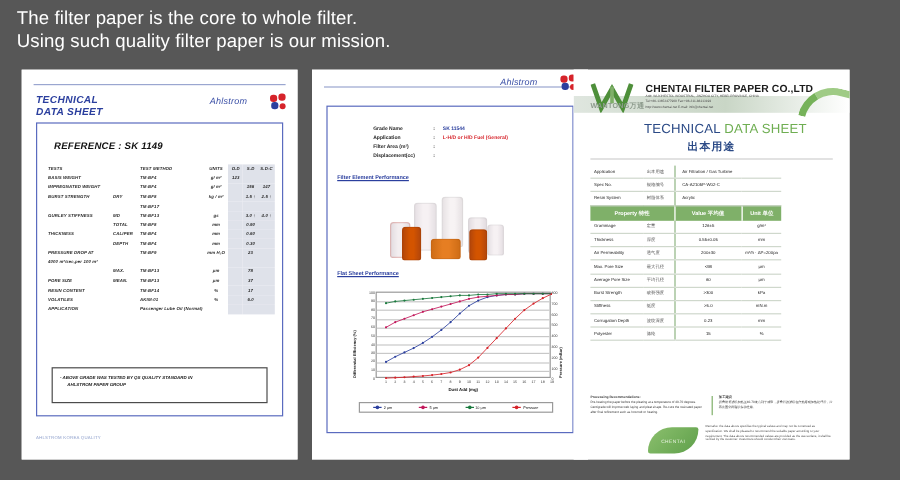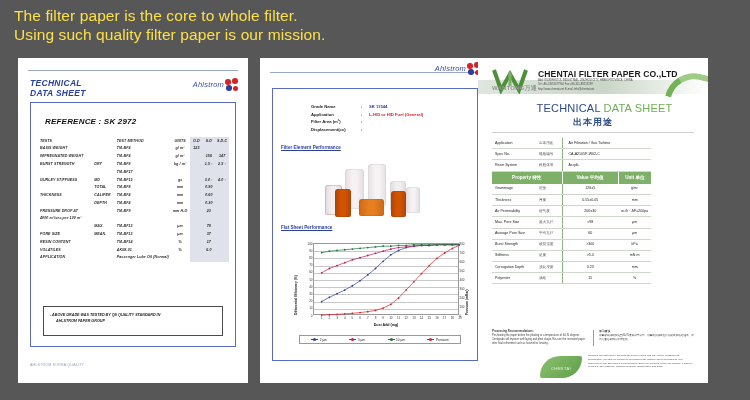--- a/index.html
+++ b/index.html
@@ -6,21 +6,21 @@
   html, body {
     width: 750px; height: 400px;
     background: #575757;
     font-family: "Liberation Sans", sans-serif;
     overflow: hidden;
   }
   .stage { position: relative; width: 750px; height: 400px; background: #575757; }
 
   .headline {
     position: absolute; left: 14px; top: 6px; width: 620px;
-    color: #fde047; font-size: 15.5px; line-height: 19px;
+    color: #ffffff; font-size: 15.5px; line-height: 19px;
     letter-spacing: .1px; white-space: nowrap;
   }
 
   
   .panel {
     position: absolute; top: 58px; width: 230px; height: 325px;
     background: #ffffff; overflow: hidden;
   }
   #panel-1 { left: 18px; }
   #panel-2 { left: 260px; }
@@ -28,21 +28,21 @@
 
   .sheet { position: absolute; inset: 0; background: #fff; }
 
   
   .p1-rule { position:absolute; left:10px; right:10px; top:12px; height:1px; background:#9aa6d0; }
   .p1-title {
     position:absolute; left:12px; top:20px; color:#2b3f9e;
     font-style: italic; font-weight: bold; font-size: 8.5px; line-height: 10px;
     letter-spacing: .3px;
   }
-  .brand { position:absolute; right:10px; top:20px; display:flex; align-items:center; gap:1px; }
+  .brand { position:absolute; right:10px; top:20px; display:flex; align-items:center; gap:19px; }
   .brand-word { color:#3a4fa6; font-size:7.5px; font-style:italic; letter-spacing:.2px; }
   .brand-mark { width:13px; height:13px; position:relative; }
   .brand-mark i {
     position:absolute; width:5.5px; height:5.5px; border-radius:50%; display:block;
   }
   .bm1{ background:#d6232a; left:0; top:1px; }
   .bm2{ background:#d6232a; left:7px; top:0; }
   .bm3{ background:#2b3f9e; left:1px; top:7px; }
   .bm4{ background:#d6232a; left:7.5px; top:7.5px; }
 
@@ -217,21 +217,21 @@
         <span class="brand-word">Ahlstrom</span>
         <span class="brand-mark">
           <i class="bm1"></i>
             <i class="bm2"></i>
             <i class="bm3"></i>
             <i class="bm4"></i>
         </span>
       </div>
 
       <div class="p1-box">
-        <div class="p1-ref">REFERENCE : SK 2972</div>
+        <div class="p1-ref">REFERENCE : SK 1149</div>
         <table class="p1-tbl">
           <tbody id="p1-body">
               <tr class="hdr">
                 <td class="c-test">TESTS</td>
                 <td class="c-sub"></td>
                 <td class="c-meth">TEST METHOD</td>
                 <td class="c-unit">UNITS</td>
                 <td class="c-v shade">O.D</td>
                 <td class="c-v shade">S.D</td>
                 <td class="c-v shade">S.D-C</td>

